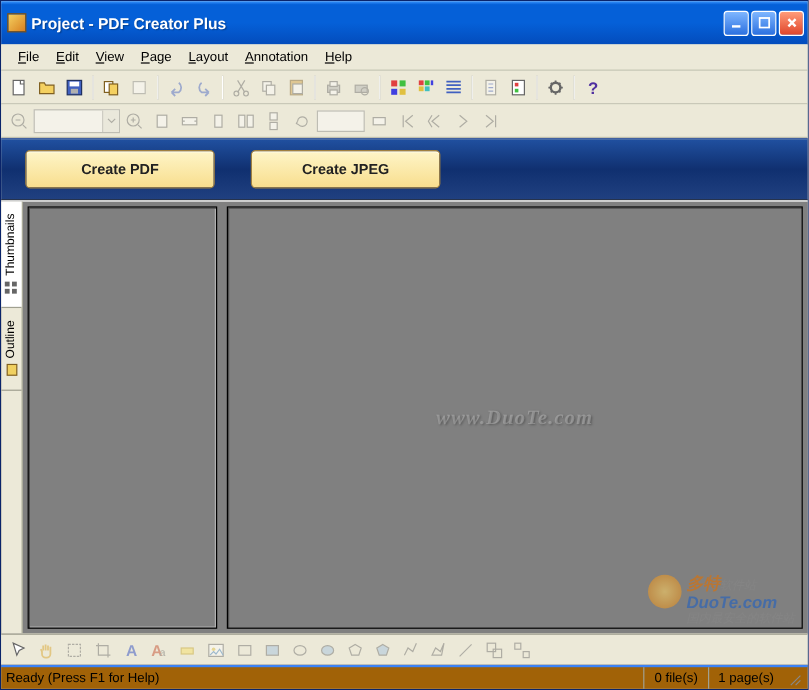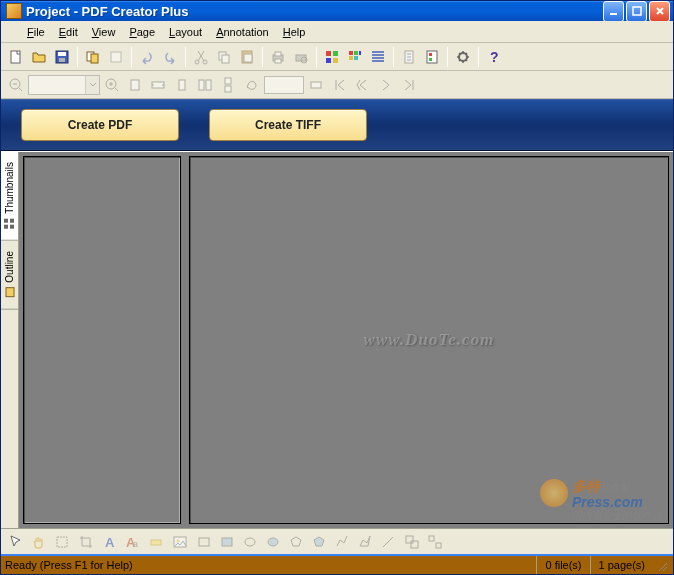--- a/index.html
+++ b/index.html
@@ -1,29 +1,29 @@
 <!DOCTYPE html>
 <html><head>
 <meta charset="utf-8">
 <style>
 * { box-sizing: border-box; margin: 0; padding: 0; }
 body { font-family: Tahoma, "Microsoft Sans Serif", sans-serif; font-size: 11px; background: #ece9d8; width: 674px; height: 575px; overflow: hidden; }
 
 .window { width: 674px; height: 575px; border: 1px solid #0a246a; display: flex; flex-direction: column; background: #ece9d8; }
 
-.titlebar { height: 20px; background: linear-gradient(to bottom, #3a95ff 0%, #0560d8 8%, #0560d8 50%, #034cbc 100%); display: flex; align-items: center; padding: 0 3px 0 5px; color: white; font-weight: bold; font-size: 13px; }
+.titlebar { height: 36px; background: linear-gradient(to bottom, #3a95ff 0%, #0560d8 8%, #0560d8 50%, #034cbc 100%); display: flex; align-items: center; padding: 0 3px 0 5px; color: white; font-weight: bold; font-size: 13px; }
 .titlebar .app-icon { width: 16px; height: 16px; margin-right: 4px; background: linear-gradient(135deg,#f4d060,#d88020); border: 1px solid #805010; }
 .titlebar .title-text { flex: 1; text-shadow: 1px 1px 1px rgba(0,0,0,0.3); }
 .titlebar .win-btns { display: flex; gap: 2px; }
 .win-btn { width: 21px; height: 21px; border: 1px solid #fff; border-radius: 3px; display: flex; align-items: center; justify-content: center; font-family: Arial; font-weight: bold; font-size: 12px; cursor: default; }
 .win-btn.min, .win-btn.max { background: linear-gradient(to bottom,#7eb6ff,#2b70e0); color: white; }
 .win-btn.close { background: linear-gradient(to bottom,#ff9c7a,#e0452b); color: white; }
 .win-btn svg { width: 10px; height: 10px; }
 
-.menubar { height: 22px; background: #ece9d8; border-bottom: 1px solid #c0c0b0; display: flex; align-items: center; padding: 0 20px; gap: 2px; }
+.menubar { height: 22px; background: #ece9d8; border-bottom: 1px solid #c0c0b0; display: flex; align-items: center; padding: 0 8px; gap: 2px; }
 .menu-item { padding: 2px 6px; cursor: default; }
 .menu-item .ul { text-decoration: underline; }
 
 .toolbar { height: 28px; background: #ece9d8; border-bottom: 1px solid #c0c0b0; display: flex; align-items: center; padding: 2px 4px; gap: 1px; }
 .toolbar .sep { width: 1px; height: 20px; background: #a0a090; margin: 0 3px; border-right: 1px solid #fff; }
 .tbtn { width: 22px; height: 22px; display: flex; align-items: center; justify-content: center; cursor: default; }
 .tbtn svg { width: 16px; height: 16px; }
 
 .toolbar2 { height: 28px; background: #ece9d8; border-bottom: 1px solid #c0c0b0; display: flex; align-items: center; padding: 2px 4px; gap: 1px; }
 .zoom-combo { width: 72px; height: 20px; background: #fff; border: 1px solid #888; display: flex; align-items: center; }
@@ -306,21 +306,21 @@
           <path d="M12 3v10M4 3l6 5-6 5" fill="none" stroke="#666"></path>
         </svg>
       </div>
   </div>
 
   <div class="action-bar">
     <div class="big-btn">
         <span>Create PDF</span>
       </div>
     <div class="big-btn">
-        <span>Create TIFF</span>
+        <span>Create JPEG</span>
       </div>
   </div>
 
   <div class="workspace">
     <div class="side-tabs">
       <div class="side-tab active">
         <svg class="ticon" viewBox="0 0 12 12">
             <rect x="1" y="1" width="4" height="4" fill="#666"></rect>
             <rect x="7" y="1" width="4" height="4" fill="#666"></rect>
             <rect x="1" y="7" width="4" height="4" fill="#666"></rect>
@@ -337,21 +337,21 @@
     </div>
     <div style="display:flex;flex-direction:column;">
       <div class="thumb-panel" style="flex:1;"></div>
     </div>
     <div class="canvas-area">
       <div class="watermark">www.DuoTe.com</div>
       <div class="corner-wm">
         <div class="logo"></div>
         <div class="txt">
           <div><span class="big" style="color:#e07000;">多特</span><span style="color:#888;">软件站</span></div>
-          <div class="big">Press.com</div>
+          <div class="big">DuoTe.com</div>
           <div style="color:#888;">国内最安全的软件站</div>
         </div>
       </div>
     </div>
   </div>
 
   <div class="bottom-toolbar">
     <div class="tbtn">
         <svg viewBox="0 0 16 16">
           <path d="M3 2l3 10 2-4 4-2z" fill="#fff" stroke="#666"></path>

